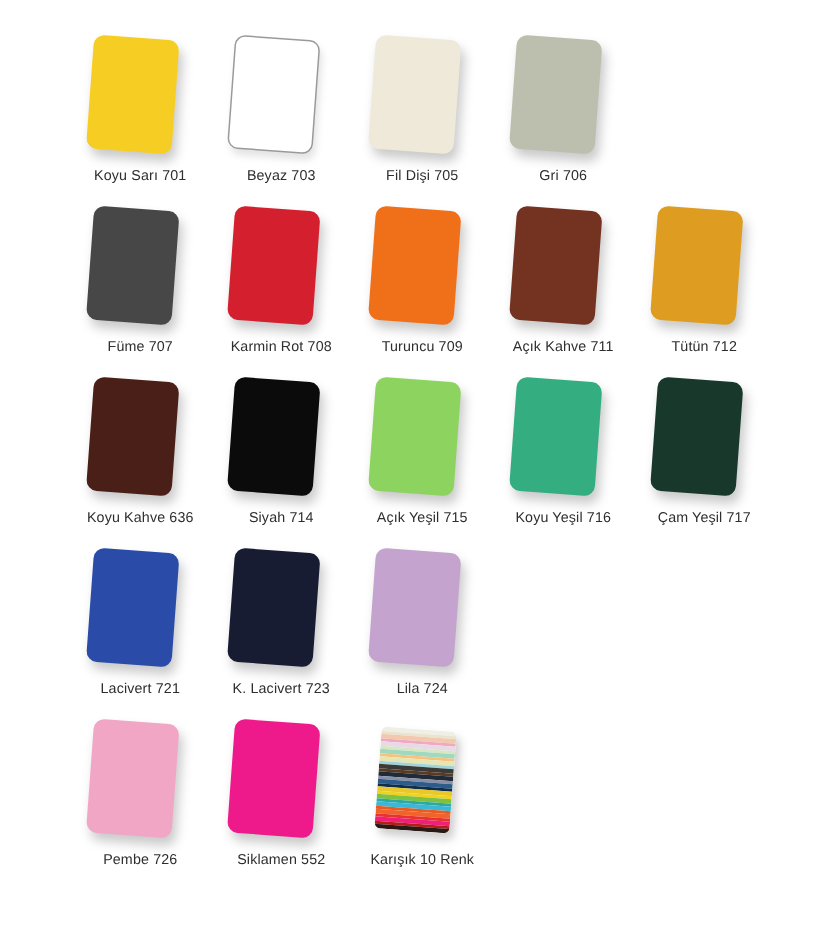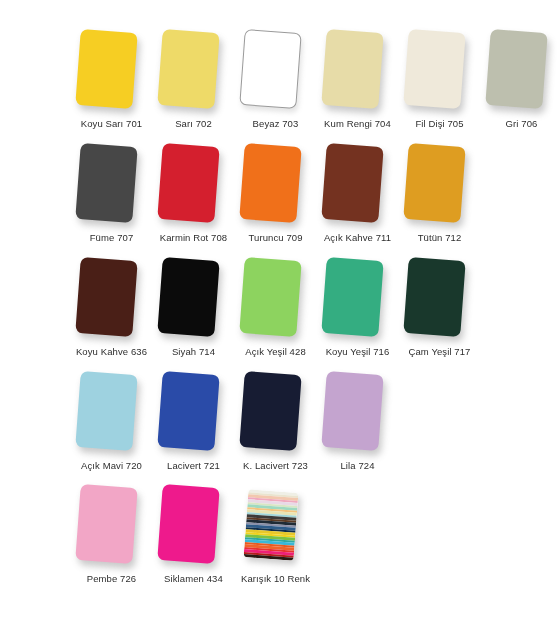--- a/index.html
+++ b/index.html
@@ -21,24 +21,25 @@
     width: 560px;
     height: 620px;
     background: #ffffff;
     box-sizing: border-box;
     padding: 22px 0 0 0;
   }
 
   .row {
     display: flex;
     justify-content: flex-start;
-    align-items: center;
-    padding-left: 72px;
+    align-items: flex-start;
+    padding-left: 54px;
     height: 114px;
     box-sizing: border-box;
+    gap: 12px;
   }
   .row.row-5 {
     height: 112px;
   }
 
   .cell {
     width: 79px;
     margin-right: 3px;
     display: flex;
     flex-direction: column;
@@ -104,38 +105,26 @@
 <div id="chart">
     <div class="row row-1">
       <div class="cell">
         <div class="chip-wrap">
           <div class="chip" style="background: rgb(246, 206, 35);"></div>
         </div>
         <div class="label">Koyu Sarı 701</div>
       </div>
       <div class="cell">
         <div class="chip-wrap">
-          <div class="chip" style="background: rgb(238, 218, 104);"></div>
-        </div>
-        <div class="label">Sarı 702</div>
-      </div>
-      <div class="cell">
-        <div class="chip-wrap">
           <div class="chip outlined" style="background: rgb(255, 255, 255);"></div>
         </div>
         <div class="label">Beyaz 703</div>
       </div>
       <div class="cell">
         <div class="chip-wrap">
-          <div class="chip" style="background: rgb(231, 220, 168);"></div>
-        </div>
-        <div class="label">Kum Rengi 704</div>
-      </div>
-      <div class="cell">
-        <div class="chip-wrap">
           <div class="chip" style="background: rgb(239, 233, 218);"></div>
         </div>
         <div class="label">Fil Dişi 705</div>
       </div>
       <div class="cell">
         <div class="chip-wrap">
           <div class="chip" style="background: rgb(189, 191, 174);"></div>
         </div>
         <div class="label">Gri 706</div>
       </div>
@@ -182,44 +171,38 @@
       <div class="cell">
         <div class="chip-wrap">
           <div class="chip" style="background: rgb(11, 11, 11);"></div>
         </div>
         <div class="label">Siyah 714</div>
       </div>
       <div class="cell">
         <div class="chip-wrap">
           <div class="chip" style="background: rgb(141, 211, 95);"></div>
         </div>
-        <div class="label">Açık Yeşil 428</div>
+        <div class="label">Açık Yeşil 715</div>
       </div>
       <div class="cell">
         <div class="chip-wrap">
           <div class="chip" style="background: rgb(52, 173, 129);"></div>
         </div>
         <div class="label">Koyu Yeşil 716</div>
       </div>
       <div class="cell">
         <div class="chip-wrap">
           <div class="chip" style="background: rgb(25, 56, 44);"></div>
         </div>
         <div class="label">Çam Yeşil 717</div>
       </div>
     </div>
     <div class="row row-4">
       <div class="cell">
         <div class="chip-wrap">
-          <div class="chip" style="background: rgb(158, 210, 224);"></div>
-        </div>
-        <div class="label">Açık Mavi 720</div>
-      </div>
-      <div class="cell">
-        <div class="chip-wrap">
           <div class="chip" style="background: rgb(42, 75, 168);"></div>
         </div>
         <div class="label">Lacivert 721</div>
       </div>
       <div class="cell">
         <div class="chip-wrap">
           <div class="chip" style="background: rgb(23, 28, 51);"></div>
         </div>
         <div class="label">K. Lacivert 723</div>
       </div>
@@ -234,21 +217,21 @@
       <div class="cell">
         <div class="chip-wrap">
           <div class="chip" style="background: rgb(242, 166, 198);"></div>
         </div>
         <div class="label">Pembe 726</div>
       </div>
       <div class="cell">
         <div class="chip-wrap">
           <div class="chip" style="background: rgb(238, 26, 140);"></div>
         </div>
-        <div class="label">Siklamen 434</div>
+        <div class="label">Siklamen 552</div>
       </div>
       <div class="cell">
         <div class="chip-wrap">
           <div class="chip striped">
             <div class="stripe" style="background: rgb(239, 239, 230);"></div>
             <div class="stripe" style="background: rgb(233, 228, 207);"></div>
             <div class="stripe" style="background: rgb(242, 200, 174);"></div>
             <div class="stripe" style="background: rgb(240, 169, 190);"></div>
             <div class="stripe" style="background: rgb(232, 217, 230);"></div>
             <div class="stripe" style="background: rgb(217, 230, 196);"></div>

